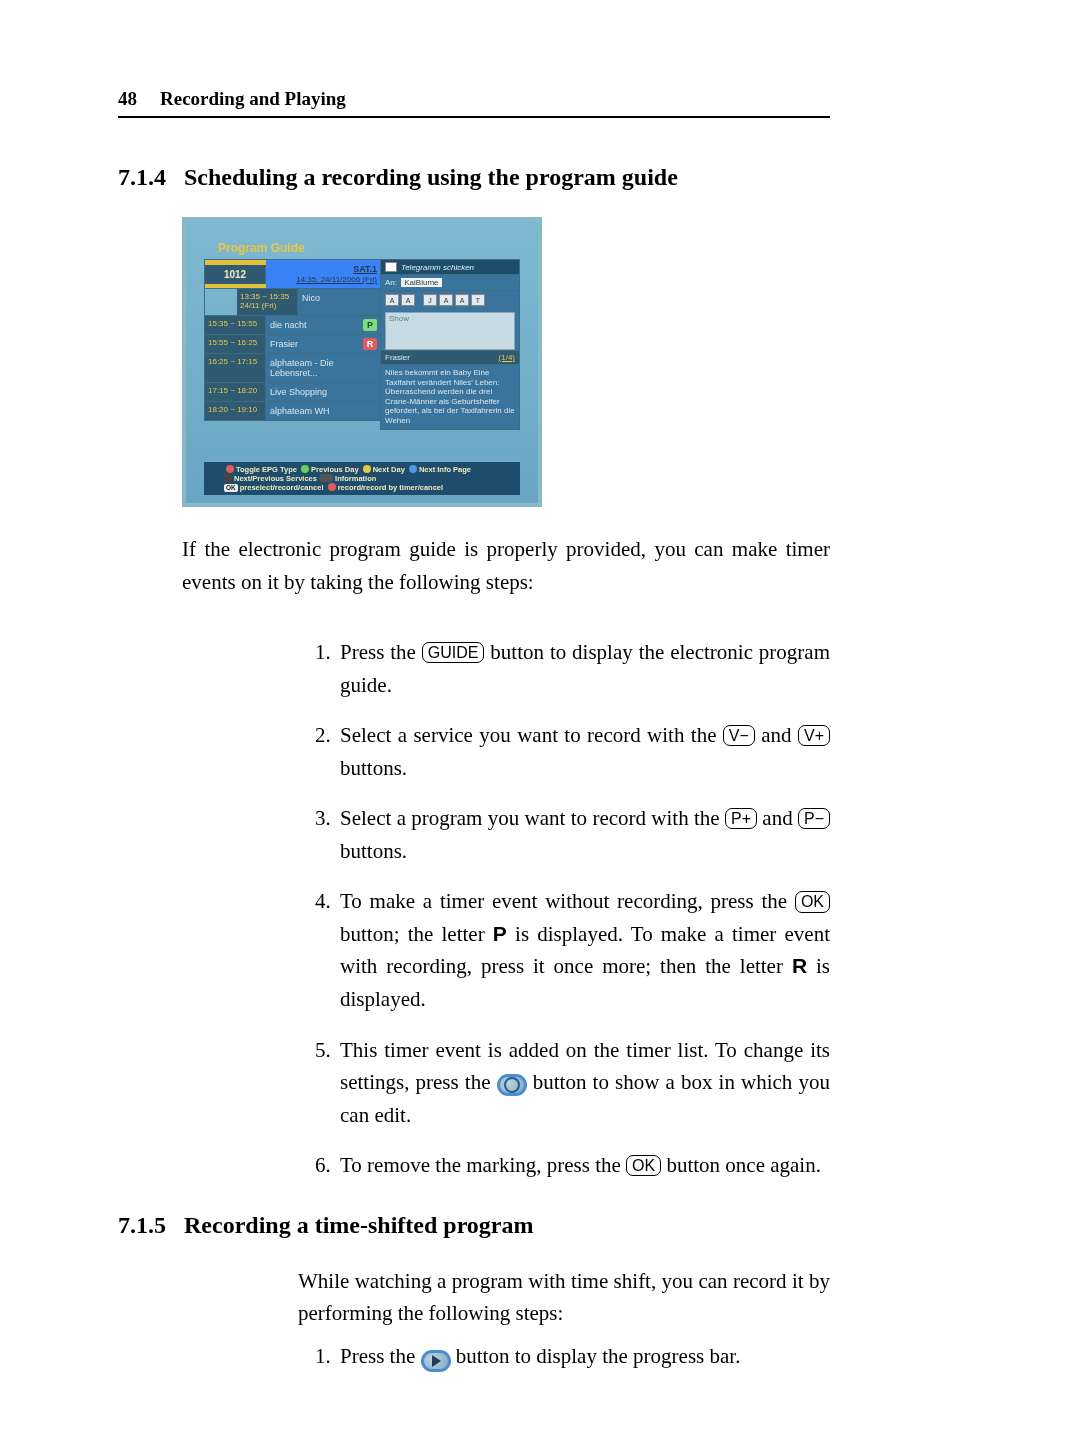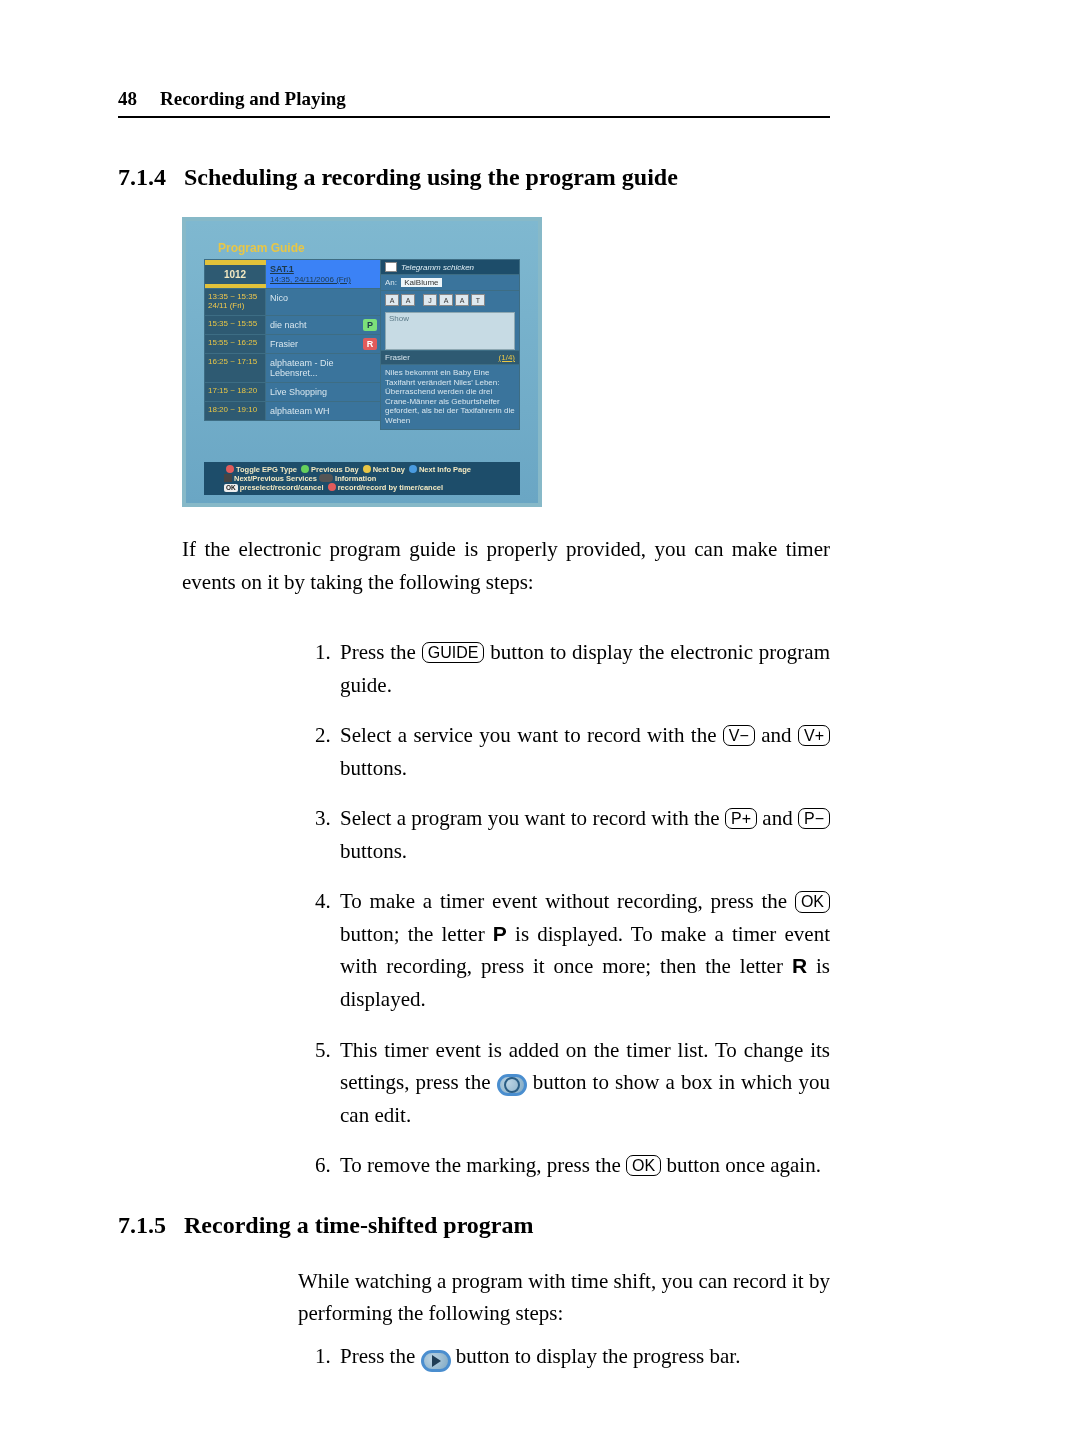--- a/index.html
+++ b/index.html
@@ -93,20 +93,21 @@
     color: #d9e7ef;
     padding: 4px 4px;
     position: relative;
   }
   .pg-chan {
     display: flex;
     align-items: center;
     background: #e2c23a;
     color: #1d3a4c;
     font-weight: bold;
+    text-align: right;
   }
   .pg-chan .pg-time { background: #2e5a72; color: #f3e9c2; display:flex; align-items:center; justify-content:center; font-size:10px;}
   .pg-chan .pg-prog { background: #3b82f6; color:#1d3a4c;text-decoration:underline; }
   .pg-chan-sub { color:#1d3a4c; font-weight:normal; font-size:8px; }
   .pg-prog.selected { background: #3a749c; }
   .flag-p, .flag-r {
     position: absolute;
     right: 4px;
     top: 50%;
     transform: translateY(-50%);
@@ -244,21 +245,21 @@
 
       <div class="pg-table" style="width:176px;">
         <div class="pg-row pg-chan">
           <div class="pg-time">1012</div>
           <div class="pg-prog">
             <span>SAT.1</span><br>
             <span class="pg-chan-sub">14:35, 24/11/2006 (Fri)</span>
           </div>
         </div>
         <div class="pg-row">
-          <div class="pg-time" style="color:#f1c94e;">13:35 ~ 15:35
+          <div class="pg-time" style="color:#f1c94e;margin-left:32px;">13:35 ~ 15:35
 24/11 (Fri)</div>
           <div class="pg-prog">Nico</div>
         </div>
         <div class="pg-row">
           <div class="pg-time">15:35 ~ 15:55</div>
           <div class="pg-prog">
             <span>die nacht</span>
             <span class="flag-p">P</span>
           </div>
         </div>

